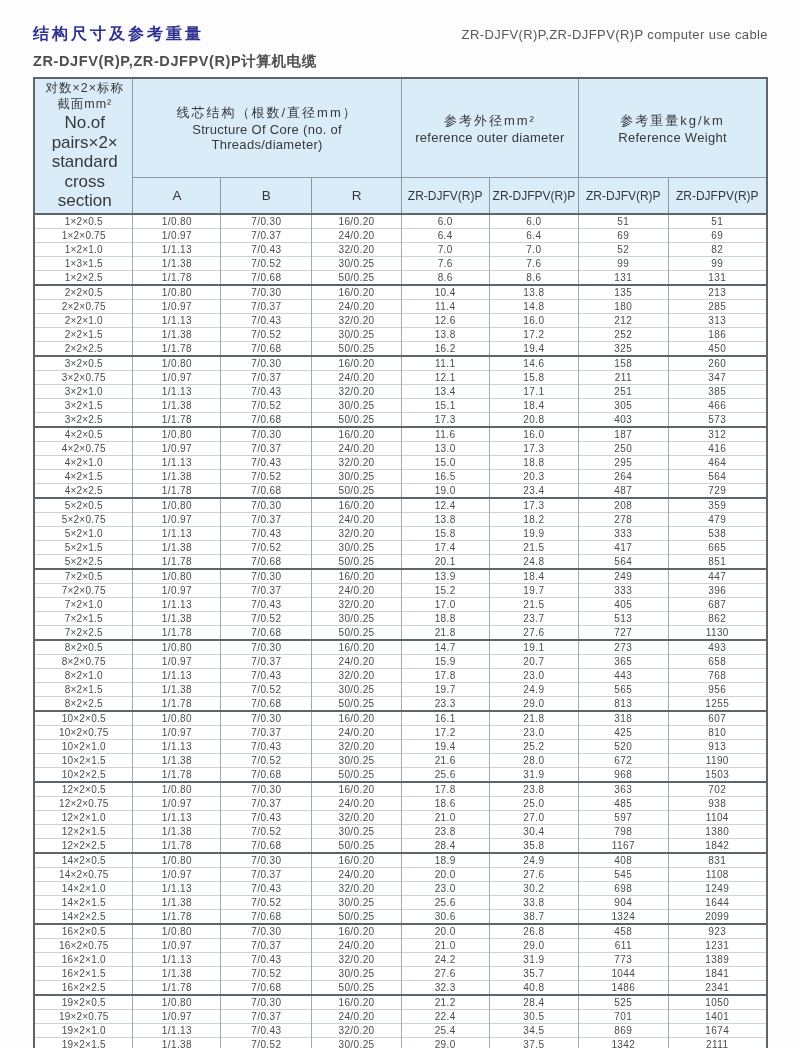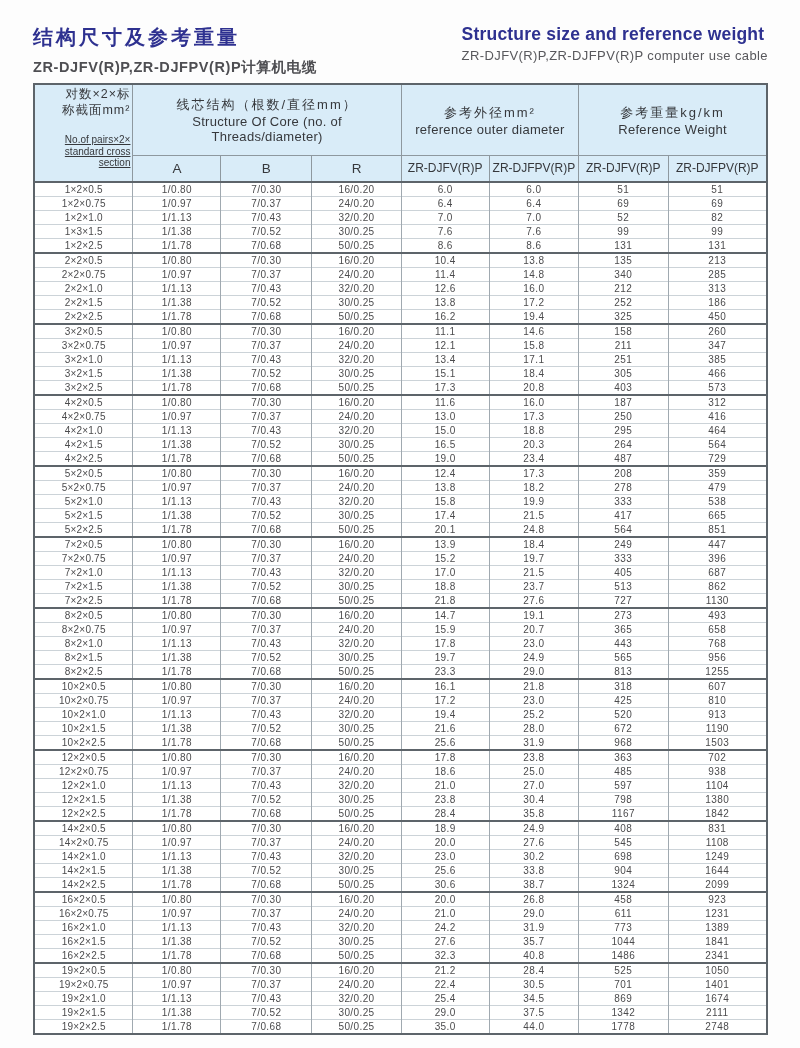--- a/index.html
+++ b/index.html
@@ -11,21 +11,21 @@
     color: #4b4b4d;
   }
   .page { position: relative; width: 800px; height: 1048px; overflow: hidden; }
 
   
   .titlebar {
     display: flex; justify-content: space-between; align-items: flex-start;
     padding: 24px 32px 6px 33px;
   }
   .title-zh {
-    font-size: 20px; font-weight: bold; letter-spacing: 3px;
+    font-size: 16px; font-weight: bold; letter-spacing: 3px;
     color: var(--navy, #2e3190);
   }
   .subtitle-zh {
     font-size: 14.5px; color: #4e4e52; letter-spacing: 0.6px; margin-top: 7px; font-weight: bold;
   }
   .title-en {
     font-size: 17.5px; font-weight: bold; color: var(--navy, #2e3190);
     letter-spacing: 0.2px;
   }
   .subtitle-en {
@@ -39,23 +39,23 @@
     border: 2px solid #5d646a;
   }
   thead th {
     background: var(--headbg, #d9ecf8);
     border: 1px solid #8e989f;
     font-weight: normal; color: #36383c;
     padding: 11px 3px;
   }
   th.grp .zh { font-size: 13px; letter-spacing: 2px; }
   th.grp .en { font-size: 13px; letter-spacing: 0.3px; }
-  th.col1h { text-align: right; vertical-align: top; padding: 2px 2px 2px 17px; }
+  th.col1h { text-align: center; vertical-align: top; padding: 2px 2px 2px 4px; }
   th.col1h .zh { font-size: 12.5px; letter-spacing: 1px; line-height: 1.25; }
-  th.col1h .en { font-size: 10px; line-height: 1.15; margin-top: 16px; letter-spacing: 0; text-decoration: underline; }
+  th.col1h .en { font-size: 17px; line-height: 1.15; margin-top: 1px; letter-spacing: 0; }
   tr.h1 th { height: 52px; }
   tr.h2 th { height: 26px; padding: 0; }
   th.abr { font-size: 13.5px; }
   th.model { font-size: 12px; letter-spacing: 0; }
 
   tbody td {
     height: 13.1px; padding: 0 2px;
     font-size: 10px; line-height: 13px;
     text-align: center; white-space: nowrap;
     color: #4b4b4d; letter-spacing: 0.4px;
@@ -71,21 +71,20 @@
 <body>
 
 <div class="page">
 
   <header class="titlebar">
     <div class="title-left">
       <div class="title-zh">结构尺寸及参考重量</div>
       <div class="subtitle-zh">ZR-DJFV(R)P,ZR-DJFPV(R)P计算机电缆</div>
     </div>
     <div class="title-right">
-      <div class="title-en">Structure size and reference weight</div>
       <div class="subtitle-en">ZR-DJFV(R)P,ZR-DJFPV(R)P computer use cable</div>
     </div>
   </header>
 
   <table class="spec">
     <colgroup>
       <col style="width:13.5%">
         <col style="width:12.0%">
         <col style="width:12.4%">
         <col style="width:12.2%">
@@ -184,21 +183,21 @@
           <td>135</td>
           <td>213</td>
         </tr>
         <tr>
           <td>2×2×0.75</td>
           <td>1/0.97</td>
           <td>7/0.37</td>
           <td>24/0.20</td>
           <td>11.4</td>
           <td>14.8</td>
-          <td>340</td>
+          <td>180</td>
           <td>285</td>
         </tr>
         <tr>
           <td>2×2×1.0</td>
           <td>1/1.13</td>
           <td>7/0.43</td>
           <td>32/0.20</td>
           <td>12.6</td>
           <td>16.0</td>
           <td>212</td>

